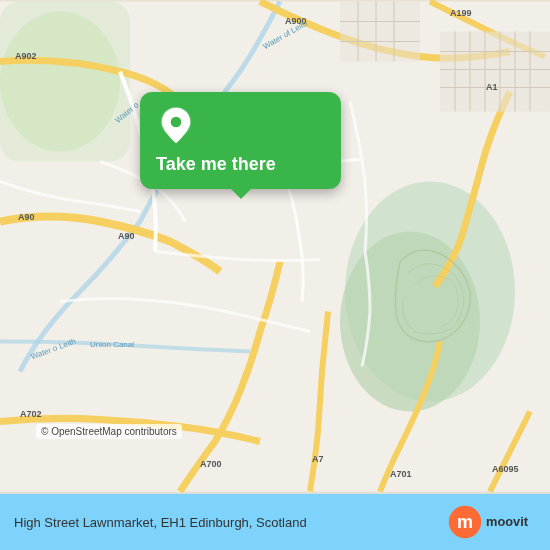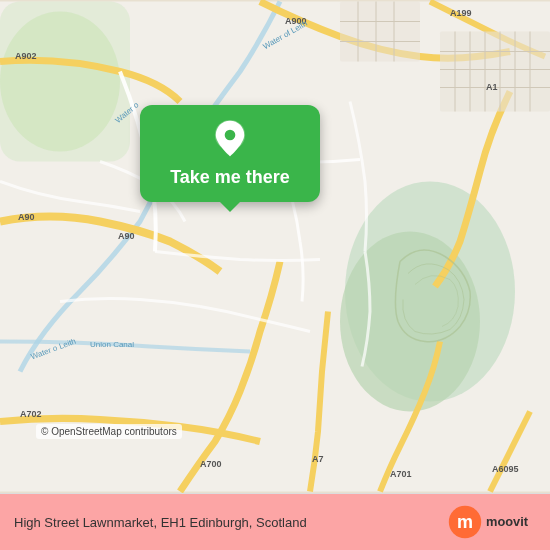--- a/index.html
+++ b/index.html
@@ -29,29 +29,29 @@
 
     
     #map-svg {
       width: 100%;
       height: 100%;
     }
 
     
     #location-button {
       position: absolute;
-      top: 105px;
+      top: 92px;
       left: 140px;
-      width: 180px;
+      width: 201px;
       background: #3ab54a;
       border-radius: 12px;
       padding: 14px 16px 14px 16px;
       display: flex;
       flex-direction: column;
-      align-items: center;
+      align-items: flex-start;
       cursor: pointer;
       box-shadow: 0 4px 12px rgba(0,0,0,0.3);
     }
 
     #location-button::after {
       content: '';
       position: absolute;
       bottom: -10px;
       left: 50%;
       transform: translateX(-50%);
@@ -69,21 +69,21 @@
     }
 
     #take-me-there-label {
       color: white;
       font-size: 18px;
       font-weight: 600;
       white-space: nowrap;
     }
 
     #bottom-bar {
-      background: #fca5a5;
+      background: #7dd3fc;
       padding: 10px 14px;
       display: flex;
       align-items: center;
       justify-content: space-between;
       border-top: 1px solid #ddd;
       min-height: 52px;
     }
 
     #location-text {
       font-size: 13px;

